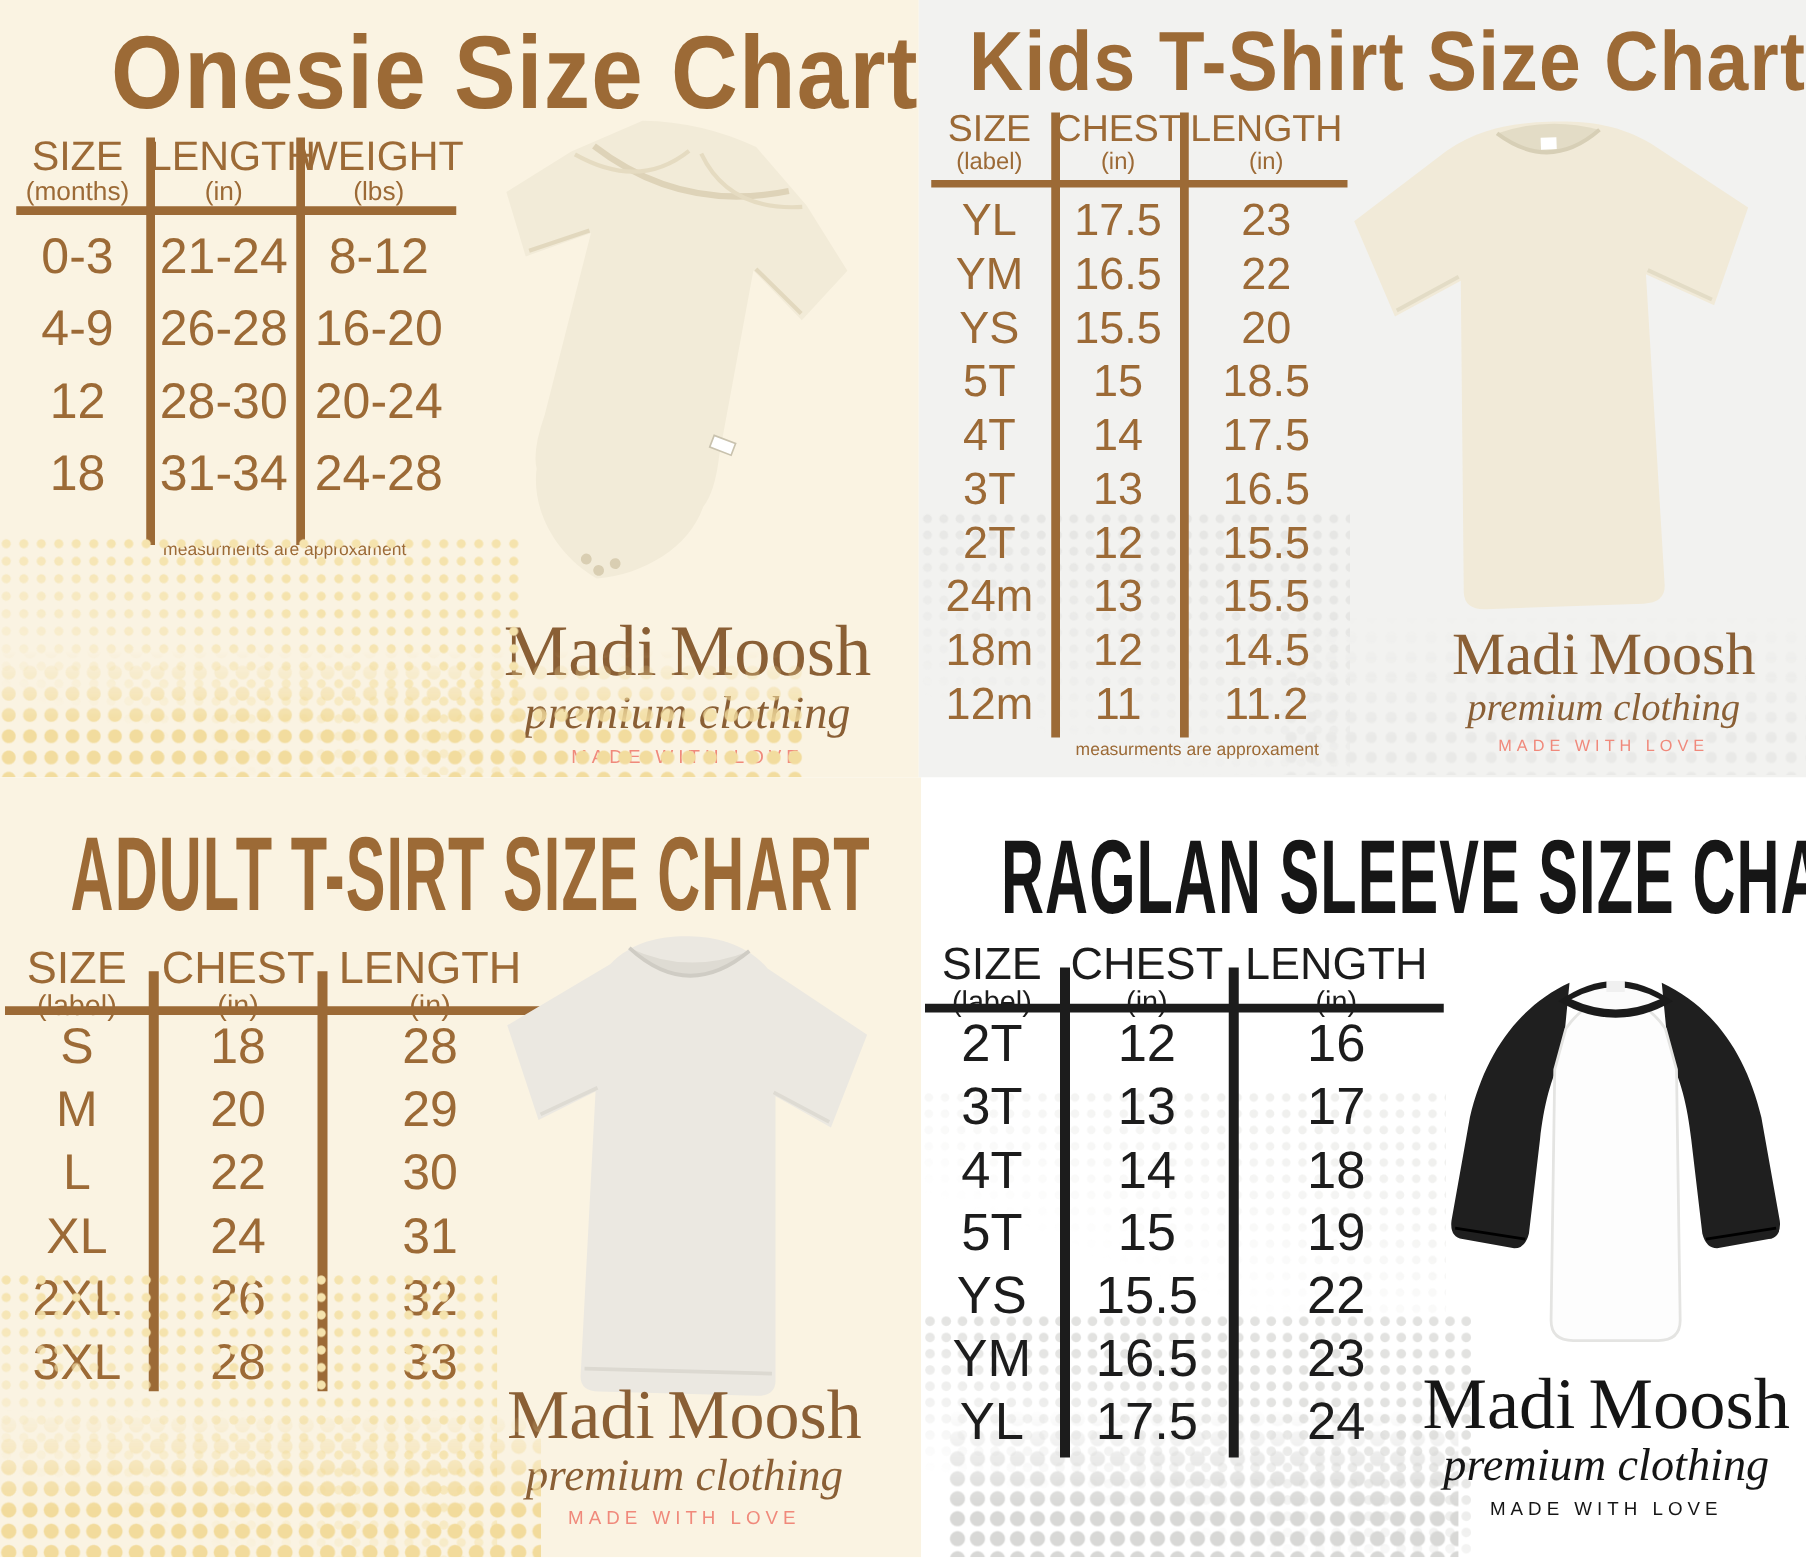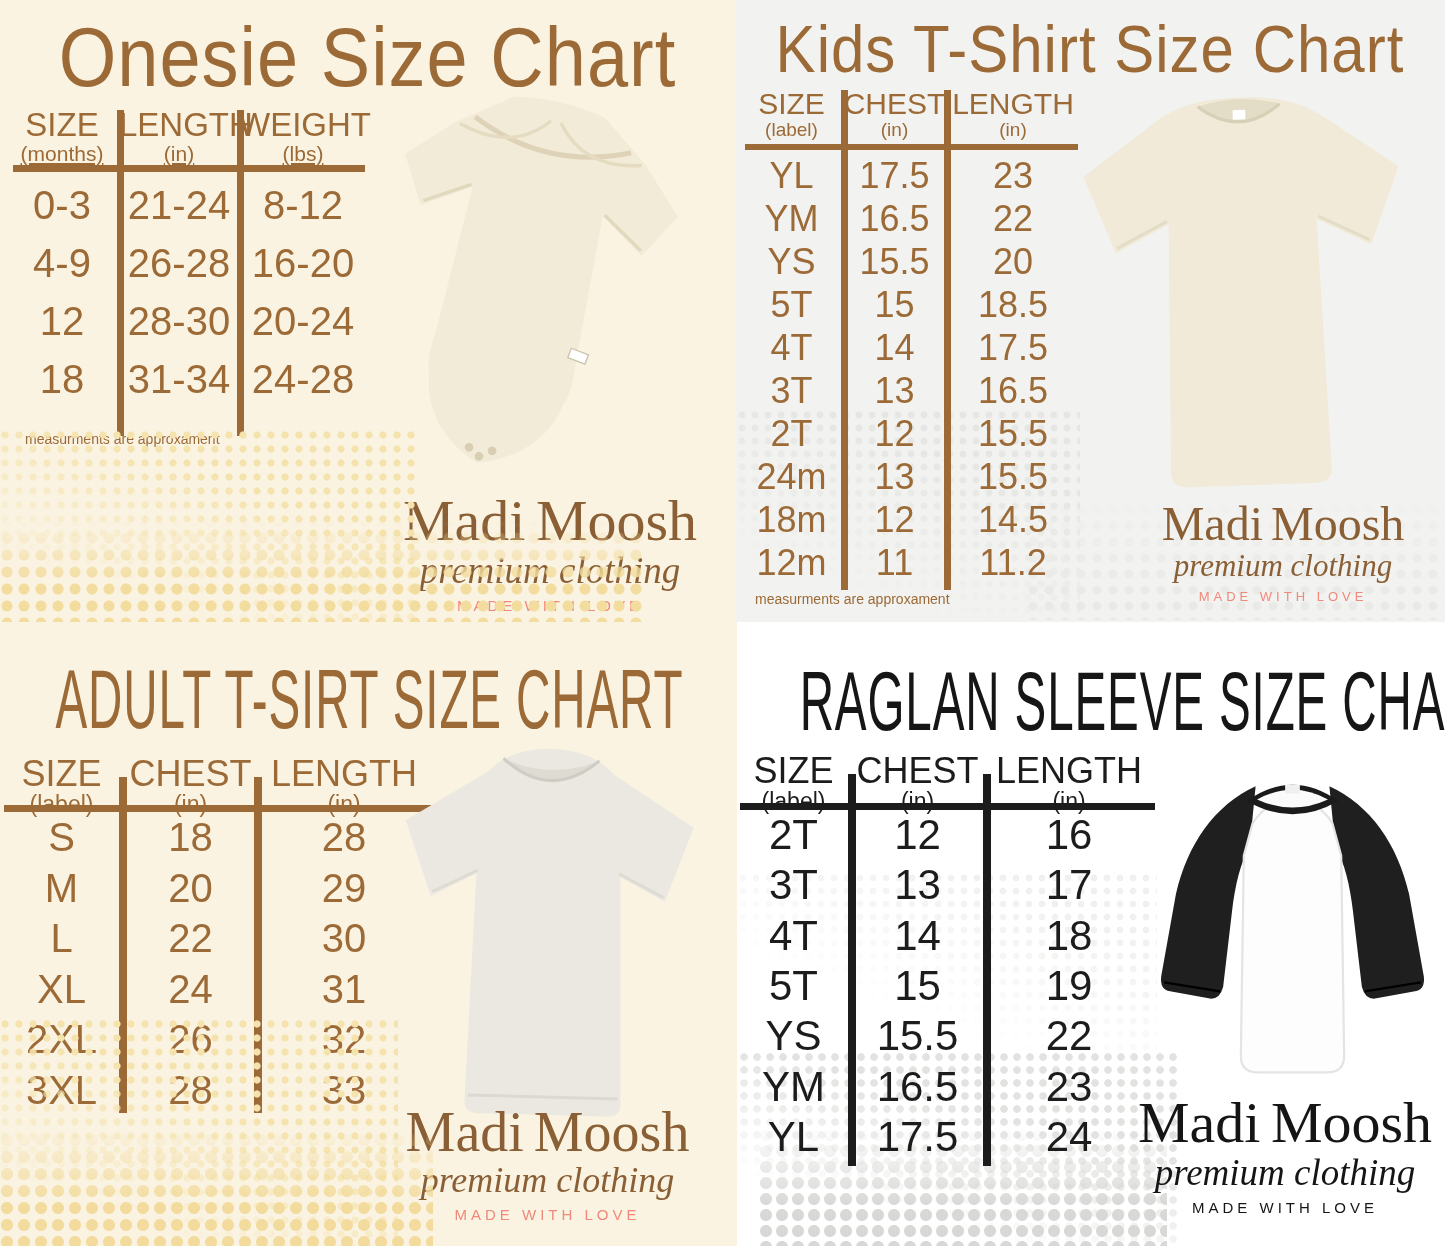--- a/index.html
+++ b/index.html
@@ -5,42 +5,42 @@
   html,body{margin:0;padding:0;background:#ffffff;}
   .canvas{position:relative;width:1445px;height:1246px;overflow:hidden;
           font-family:"Liberation Sans",sans-serif;background:#fff;}
   .quad{position:absolute;overflow:hidden;}
   .q1{left:0;top:0;width:735px;height:622px;background:#faf3e2;color:#9c6a36;}
   .q2{left:735px;top:0;width:710px;height:622px;background:#f2f2f0;color:#9c6a36;}
   .q3{left:0;top:622px;width:737px;height:624px;background:#faf3e2;color:#9c6a36;}
   .q4{left:737px;top:622px;width:708px;height:624px;background:#ffffff;color:#1c1c1c;}
 
   
-  .title{position:absolute;left:0;width:100%;text-align:center;margin:0;font-weight:normal;white-space:nowrap;}
+  .title{position:absolute;left:0;width:100%;text-align:right;margin:0;font-weight:bold;white-space:nowrap;}
   .t-light span{display:inline-block;transform:scaleY(1.12);transform-origin:center top;letter-spacing:1px;}
   .q1 .title{top:10px;font-size:74px;}
   .q2 .title{top:10px;font-size:60px;}
   .t-caps span{display:inline-block;transform:scale(0.85,1.5);transform-origin:center top;letter-spacing:1px;}
   .q3 .title{top:28px;font-size:56px;}
   .q4 .title{top:30px;font-size:56px;color:#161616;}
 
   
   .size-table{position:absolute;}
   .thead,.trow{display:grid;}
   .thead{position:absolute;top:0;left:0;right:0;text-align:center;line-height:1;}
   .thcell .main{line-height:1.05;}
   .thcell .unit{line-height:1.0;}
   .rule,.vline{position:absolute;background:currentColor;}
   .rows{position:absolute;left:0;right:0;display:flex;flex-direction:column;}
   .trow{align-items:center;}
   .tcell{text-align:center;line-height:1;}
 
   .q1 .size-table{left:5px;top:108px;width:365px;height:345px;}
   .q1 .thead,.q1 .trow{grid-template-columns:114px 120px 128px;}
-  .q1 .thcell .main{font-size:33px;} .q1 .thcell .unit{font-size:21px;text-decoration:underline;}
+  .q1 .thcell .main{font-size:33px;} .q1 .thcell .unit{font-size:21px;}
   .q1 .vline{width:7px;top:2px;height:326px;} .q1 .v1{left:112px;} .q1 .v2{left:232px;}
   .q1 .rule{left:8px;top:57px;width:352px;height:7px;}
   .q1 .rows{top:68px;} .q1 .trow{height:58px;font-size:40px;}
 
   .q2 .size-table{left:5px;top:88px;width:345px;height:520px;}
   .q2 .thead,.q2 .trow{grid-template-columns:103px 103px 134px;}
   .q2 .thcell .main{font-size:30px;} .q2 .thcell .unit{font-size:19px;}
   .q2 .vline{width:7px;top:2px;height:500px;} .q2 .v1{left:101px;} .q2 .v2{left:204px;}
   .q2 .rule{left:5px;top:56px;width:333px;height:6px;}
   .q2 .rows{top:66px;} .q2 .trow{height:43px;font-size:36px;}
@@ -52,21 +52,21 @@
   .q3 .rule{left:4px;top:50px;width:428px;height:7px;}
   .q3 .rows{top:57px;} .q3 .trow{height:50.5px;font-size:40px;}
 
   .q4 .size-table{left:0;top:130px;width:420px;height:440px;}
   .q4 .thead,.q4 .trow{grid-template-columns:113px 135px 168px;}
   .q4 .thcell .main{font-size:36px;} .q4 .thcell .unit{font-size:23px;}
   .q4 .vline{width:8px;top:22px;height:392px;} .q4 .v1{left:111px;} .q4 .v2{left:246px;}
   .q4 .rule{left:3px;top:51px;width:415px;height:7px;}
   .q4 .rows{top:58px;} .q4 .trow{height:50.3px;font-size:42px;}
 
-  .note{position:absolute;font-size:14px;text-align:left;line-height:1.1;}
+  .note{position:absolute;font-size:14px;text-align:right;line-height:1.1;}
   .q1 .note{left:25px;top:432px;width:300px;}
   .q2 .note{left:20px;top:592px;width:300px;}
 
   
   .logo{position:absolute;text-align:center;line-height:1;}
   .logo-name{font-family:"Liberation Serif",serif;letter-spacing:0px;word-spacing:-4px;}
   .logo-tag{font-family:"Liberation Serif",serif;font-style:italic;margin-top:2px;}
   .logo-motto{font-family:"Liberation Sans",sans-serif;letter-spacing:4px;margin-top:9px;}
   .logo.brown .logo-name,.logo.brown .logo-tag{color:#8a5f35;}
   .logo.brown .logo-motto{color:#f0897b;}

